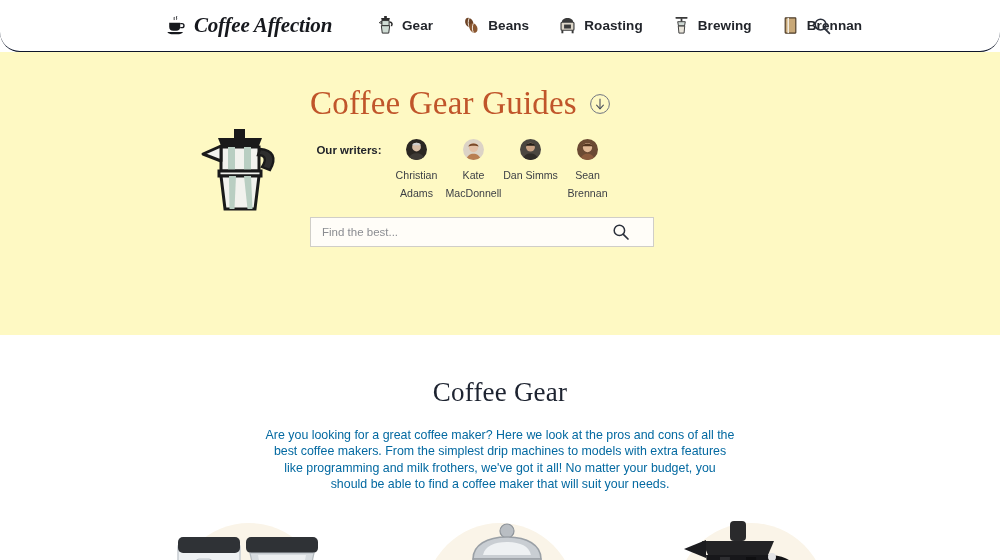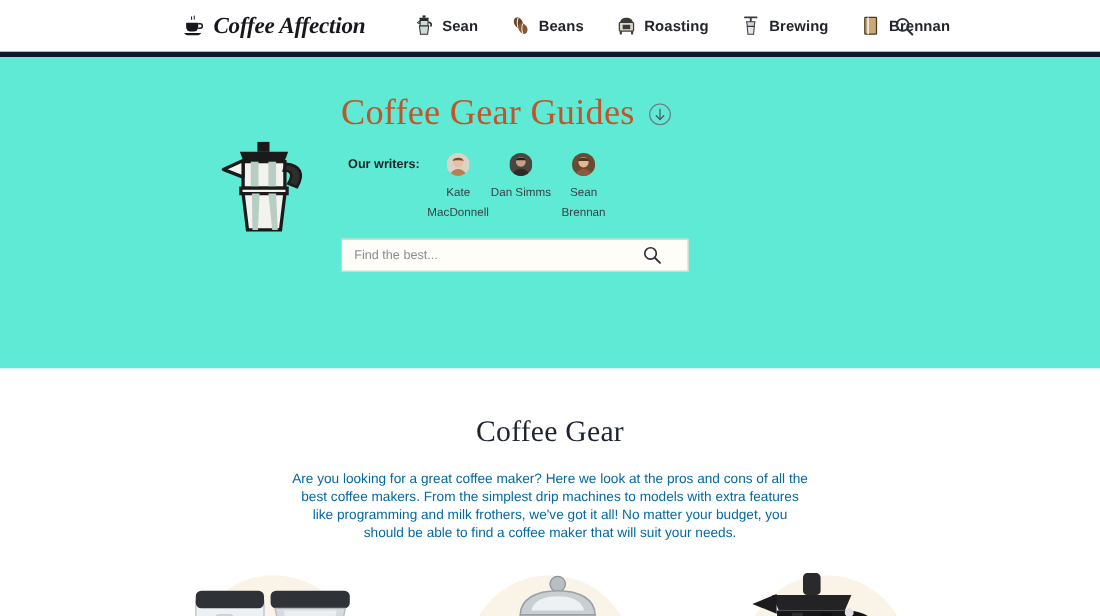--- a/index.html
+++ b/index.html
@@ -8,24 +8,25 @@
     overflow: hidden;
     background: #ffffff;
     font-family: "Liberation Sans", sans-serif;
   }
 
   
   .site-header {
     height: 52px;
     width: 100%;
     background: #ffffff;
-    border-bottom: 5px solid #0f172a;
+    border-bottom: 1px solid #0f172a;
     display: flex;
     align-items: center;
     position: relative;
+    border-radius: 20px;
   }
   .brand {
     position: absolute;
     left: 166px;
     display: flex;
     align-items: center;
     gap: 6px;
   }
   .brand-cup { width: 22px; height: 22px; flex: none; }
   .brand-name {
@@ -61,21 +62,21 @@
   }
   .nav-search {
     position: absolute;
     left: 812px;
     width: 20px; height: 20px;
     cursor: pointer;
   }
 
   
   .hero {
-    background: #5eead4;
+    background: #fef9c3;
     height: 283px;
     width: 100%;
     position: relative;
   }
   .hero-inner {
     position: absolute;
     left: 196px;
     top: 33px;
     display: flex;
     gap: 24px;
@@ -135,21 +136,21 @@
   }
   .writer-avatar svg { display: block; width: 100%; height: 100%; }
   .writer-name {
     font-size: 10.6px;
     line-height: 11.8px;
     color: #3c3f45;
     cursor: pointer;
   }
 
   .search-form {
-    width: 316px;
+    width: 344px;
     height: 30px;
     border: 1px solid #d0cec8;
     background: #fffdf8;
     display: flex;
     align-items: center;
     padding: 0 22px 0 11px;
   }
   .search-input {
     flex: 1;
     border: none;
@@ -235,21 +236,21 @@
 
     <a class="nav-item">
       <svg class="nav-icon" viewBox="0 0 20 22">
         <rect x="8.6" y="1" width="2.8" height="2.2" fill="#2b2b2b"></rect>
         <path d="M5.4 3.2h9.2l-.6 2.4H6z" fill="#2b2b2b"></path>
         <path d="M6.2 5.8h7.6v5.4H6.2z" fill="#cfdcd4" stroke="#2b2b2b" stroke-width="1"></path>
         <path d="M5.6 11.2h8.8l-1 7.8H6.6z" fill="#cfdcd4" stroke="#2b2b2b" stroke-width="1"></path>
         <path d="M14.2 7.4c2.6.4 3.4 2 2 4.2" stroke="#2b2b2b" stroke-width="1.6" fill="none"></path>
         <path d="M5.9 6.3 3.4 8l2.5 1z" fill="#cfdcd4" stroke="#2b2b2b" stroke-width=".9"></path>
       </svg>
-      <span class="nav-label">Sean</span>
+      <span class="nav-label">Gear</span>
     </a>
 
     <a class="nav-item">
       <svg class="nav-icon" viewBox="0 0 20 22">
         <ellipse cx="7.6" cy="8" rx="4" ry="5.4" transform="rotate(-28 7.6 8)" fill="#6d4326"></ellipse>
         <path d="M7.6 3.2c-1.4 2-1.4 7.6 0 9.6" stroke="#f7efe6" stroke-width="1" fill="none"></path>
         <ellipse cx="12" cy="13.6" rx="4" ry="5.4" transform="rotate(-28 12 13.6)" fill="#8a5730"></ellipse>
         <path d="M12 8.8c-1.4 2-1.4 7.6 0 9.6" stroke="#f7efe6" stroke-width="1" fill="none"></path>
       </svg>
       <span class="nav-label">Beans</span>
@@ -315,20 +316,31 @@
           <circle cx="11" cy="11" r="9.4" fill="none" stroke="#6f7480" stroke-width="1"></circle>
           <line x1="11" y1="5.8" x2="11" y2="15.4" stroke="#4d525c" stroke-width="1.1"></line>
           <path d="M7.6 12.2 11 15.8l3.4-3.6" fill="none" stroke="#4d525c" stroke-width="1.1" stroke-linecap="round" stroke-linejoin="round"></path>
         </svg>
       </div>
 
 
       <div class="writers">
         <span class="writers-label">Our writers:</span>
 
+        <div class="writer">
+          <span class="writer-avatar">
+            <svg viewBox="0 0 22 22">
+                <rect width="22" height="22" fill="#2b2722"></rect>
+                <circle cx="11" cy="8.4" r="4.6" fill="#d8bda4"></circle>
+                <path d="M2 22c1.4-5 5-7 9-7s7.6 2 9 7z" fill="#3e3a35"></path>
+                <path d="M6.4 6.6c1-3.4 8.2-3.4 9.2 0z" fill="#cfcfcf"></path>
+              </svg>
+          </span>
+          <span class="writer-name">Christian Adams</span>
+        </div>
 
         <div class="writer">
           <span class="writer-avatar">
             <svg viewBox="0 0 22 22">
                 <rect width="22" height="22" fill="#dcd3c6"></rect>
                 <circle cx="11" cy="9" r="4.8" fill="#e3c0a6"></circle>
                 <path d="M3 22c1.2-4.6 4.6-6.6 8-6.6s6.8 2 8 6.6z" fill="#b97f52"></path>
                 <path d="M5.6 8c.6-4.4 10.2-4.4 10.8 0-1.6-1.4-9.2-1.4-10.8 0z" fill="#7a4a2a"></path>
               </svg>
           </span>

